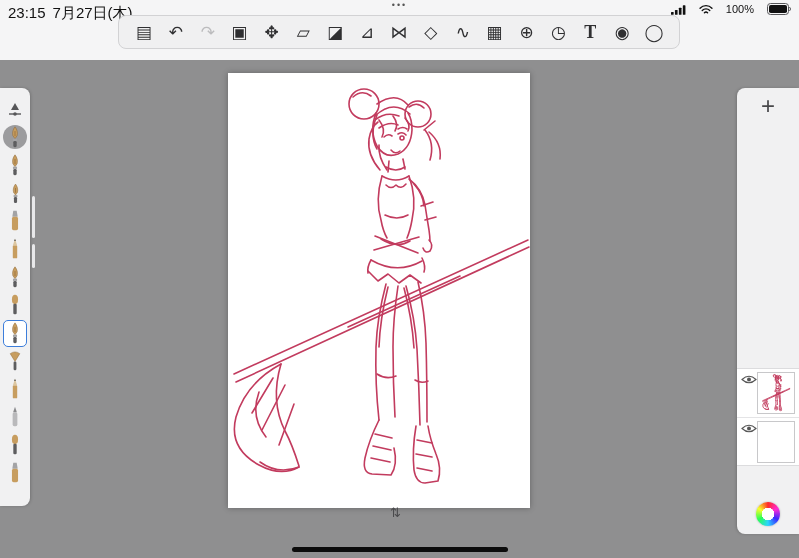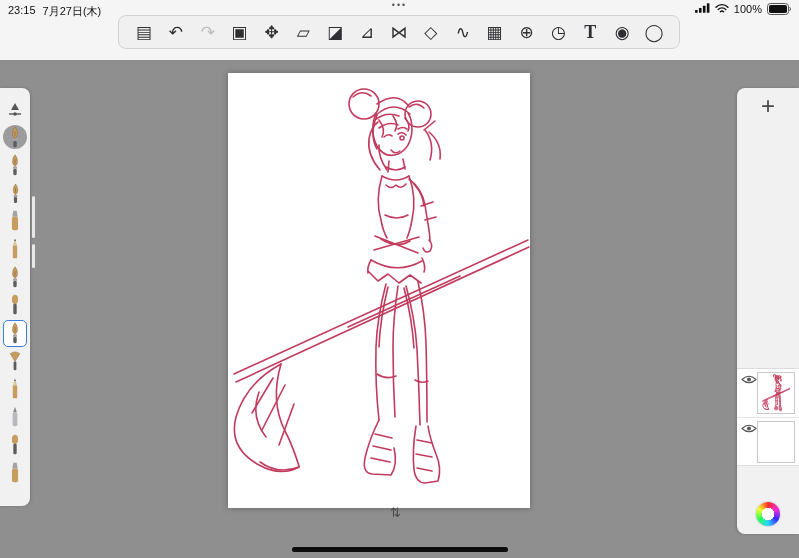--- a/index.html
+++ b/index.html
@@ -2,23 +2,23 @@
 <html><head>
 <meta charset="utf-8">
 <style>
   * { margin:0; padding:0; box-sizing:border-box; }
   body { font-family:"Liberation Sans", sans-serif; background:#666; }
   #app { position:relative; width:799px; height:558px; overflow:hidden;
          background:#8f8f90; font-family:"Liberation Sans", sans-serif; }
 
   
   .top-band { position:absolute; left:0; top:0; width:799px; height:60px; background:#f5f5f6; }
-  .status-left { position:absolute; left:8px; top:4px; font-size:11px; color:#111; display:flex; gap:7px; }
+  .status-left { position:absolute; left:8px; top:4px; font-size:15px; color:#111; display:flex; gap:7px; }
   .status-dots { position:absolute; left:0; right:0; top:0; text-align:center; font-size:9px; color:#555; letter-spacing:2px; }
-  .status-right { position:absolute; right:7px; top:3px; display:flex; align-items:flex-start; gap:5px; font-size:11px; color:#111; }
+  .status-right { position:absolute; right:7px; top:3px; display:flex; align-items:flex-end; gap:13px; font-size:11px; color:#111; }
 
   
   .toolbar { position:absolute; left:118px; top:15px; width:562px; height:34px;
              background:#f0f0f1; border:1px solid #d2d2d4; border-radius:8px;
              display:flex; align-items:center; justify-content:space-between; padding:0 12px; }
   .tool { width:26px; height:28px; display:flex; align-items:center; justify-content:center;
           font-size:17px; color:#2f2f31; }
   .tool.dim { color:#bcbcbe; }
   .tool.serif { font-family:"Liberation Serif", serif; font-weight:bold; font-size:18px; }
 

